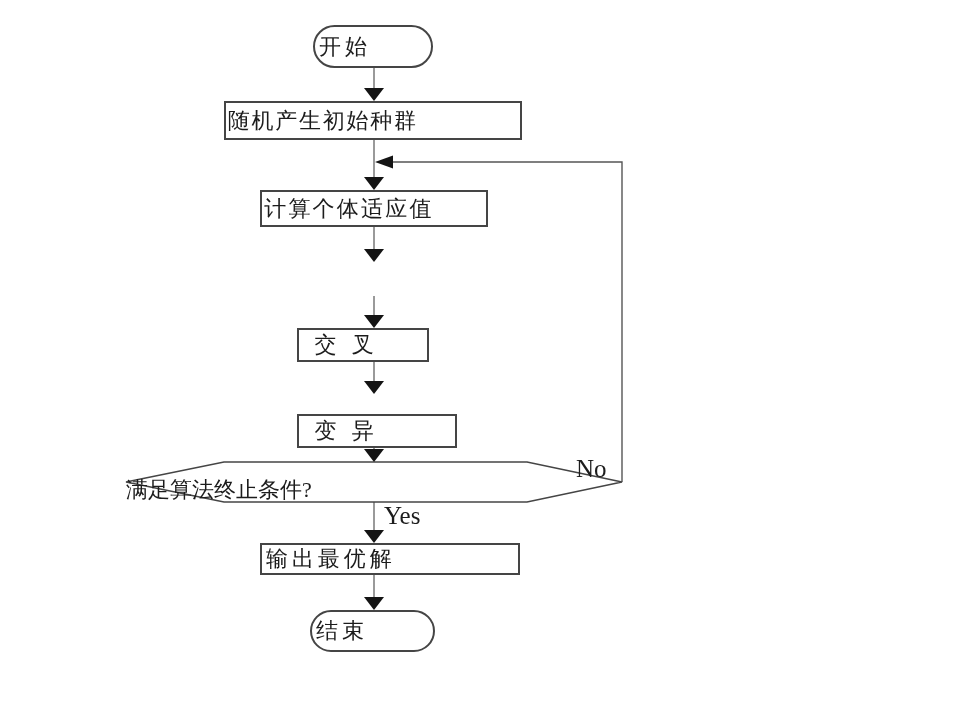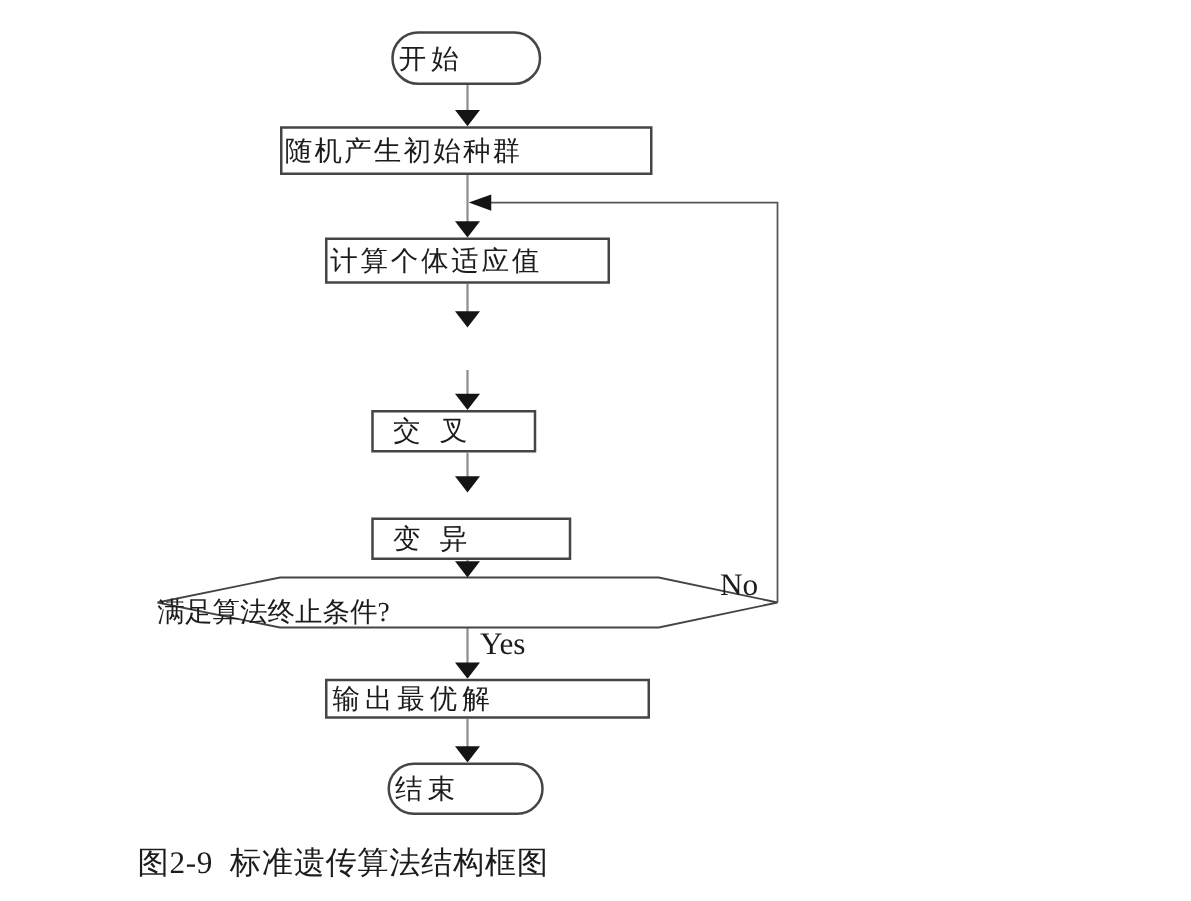--- a/index.html
+++ b/index.html
@@ -89,15 +89,14 @@
   </div>
 
   <div class="node terminator" style="left:310px;top:610px;width:125px;height:42px;">
     <span class="ls18">结束</span>
   </div>
 
   <div class="edge-label" style="left:384px;top:503px;">Yes</div>
 
   <div class="edge-label" style="left:576px;top:436px;margin-top:20px;">No</div>
 
-  <div class="caption" style="left:110px;top:676px;">图2-9  标准遗传算法结构框图</div>
 
 </div>
 
 </body></html>

